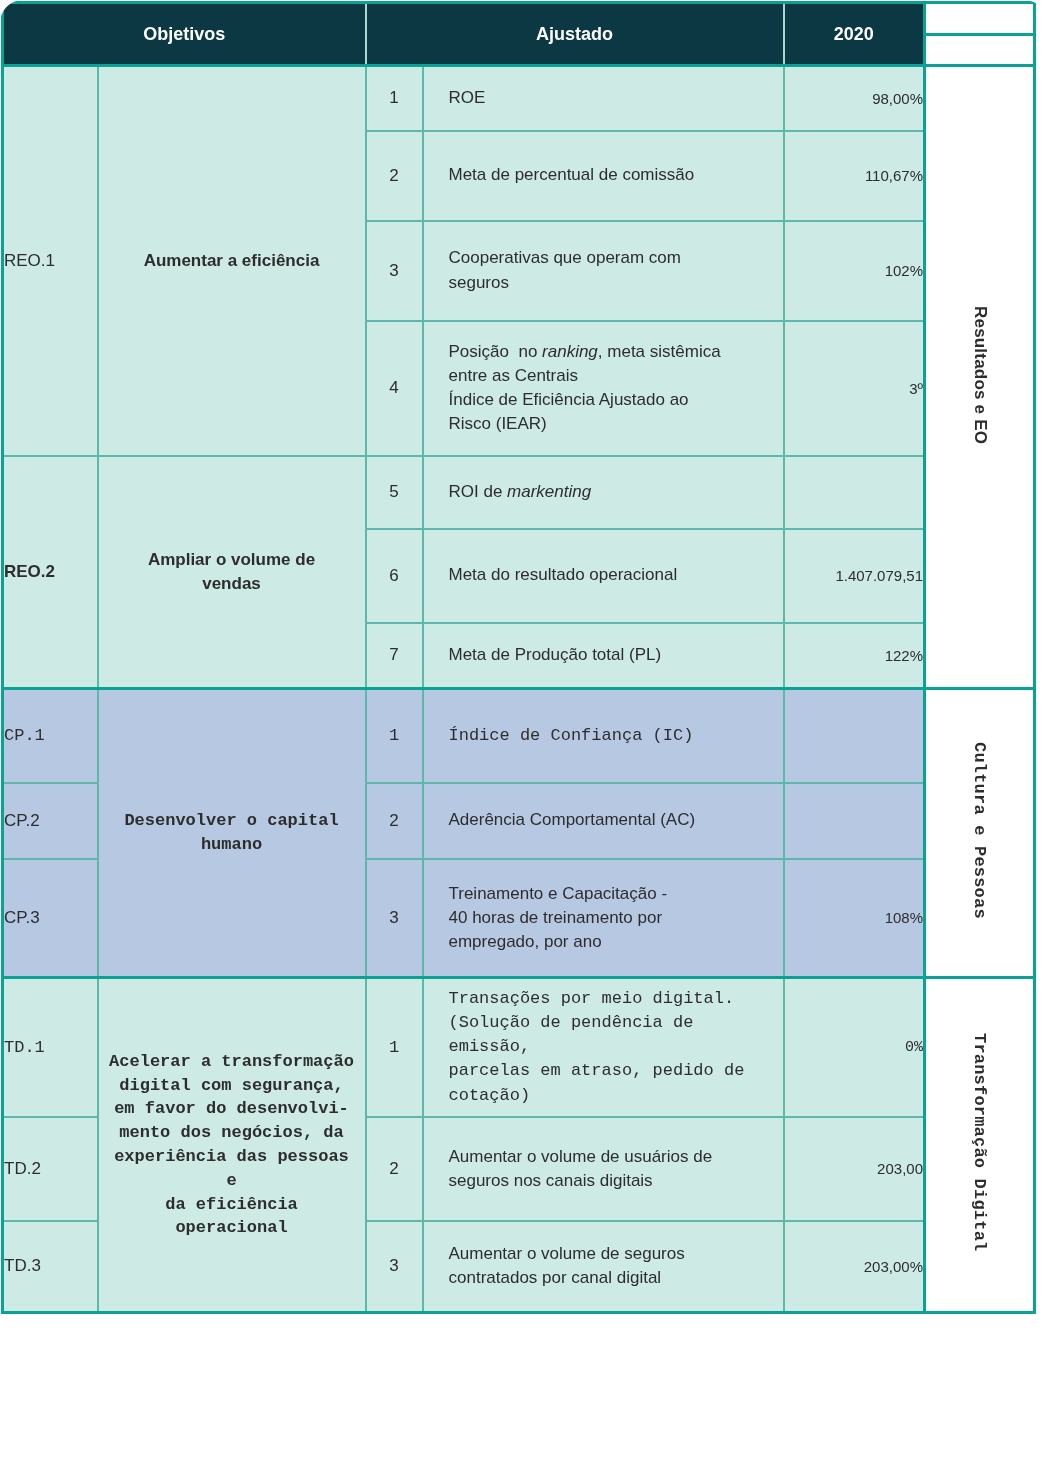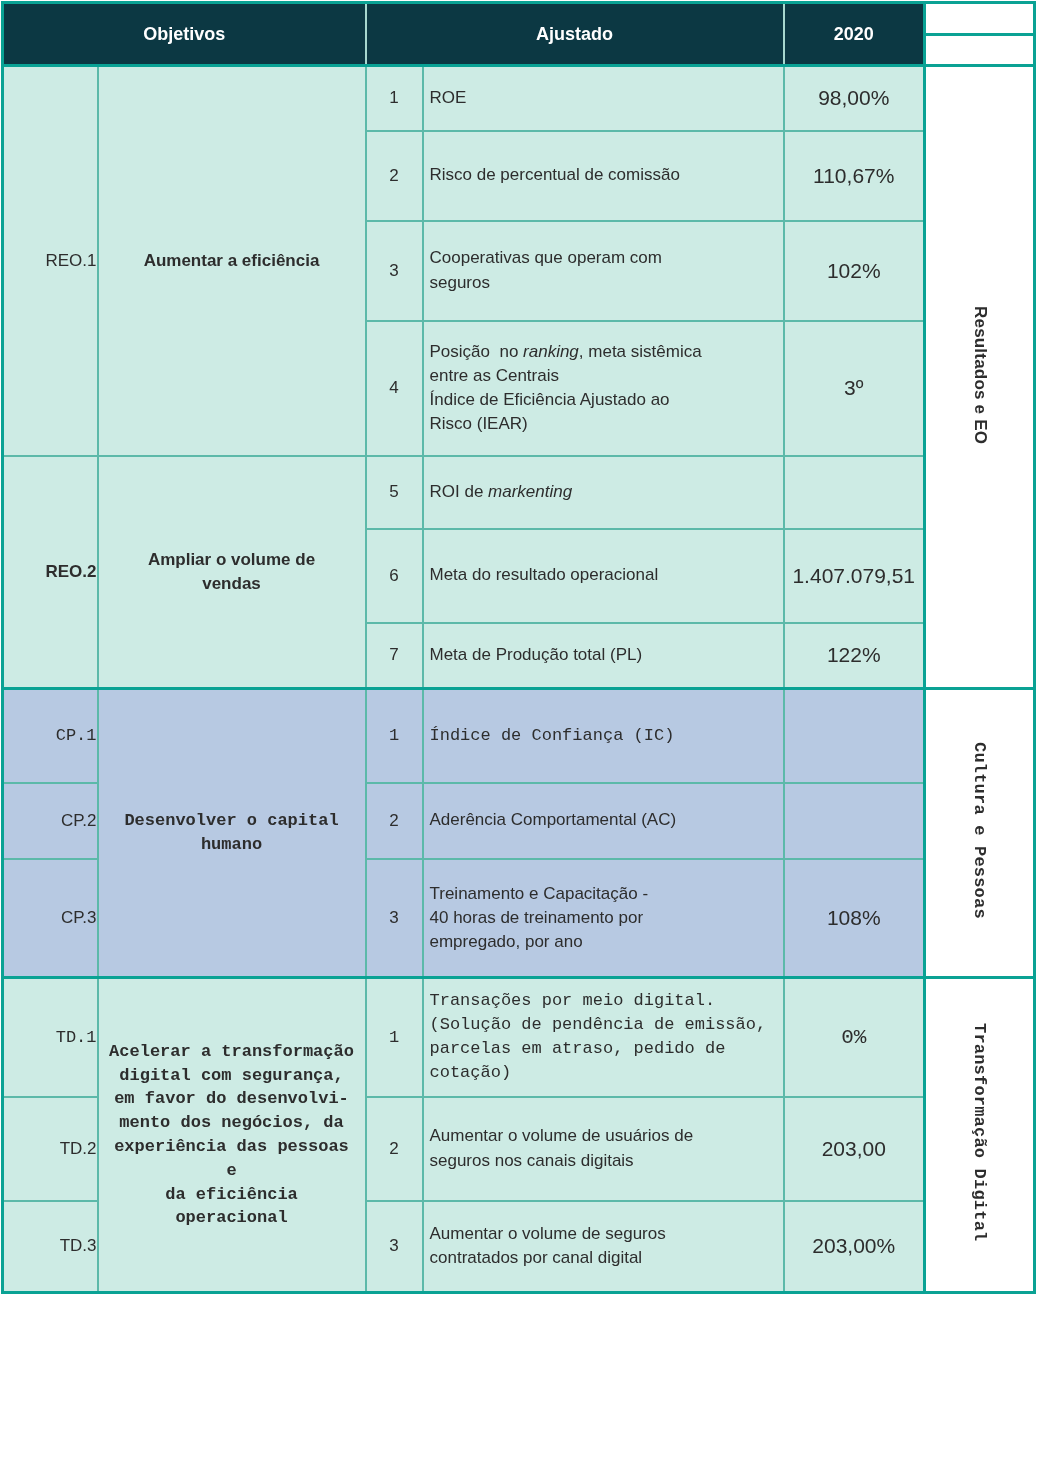--- a/index.html
+++ b/index.html
@@ -9,21 +9,21 @@
     --mint:#cdebe4;         
     --blue:#b7c9e2;         
     --ink:#2d2d2d;          
     --hdr-sep:#a8d8cf;      
   }
   html,body{margin:0;padding:0;}
   body{
     width:1047px;height:1465px;background:#ffffff;
     font-family:"Liberation Sans", sans-serif;color:var(--ink);
   }
-  .page{position:relative;width:1047px;height:1465px;background:#fff;overflow:hidden;}
+  .page{position:relative;width:1047px;height:1465px;background:#fff;overflow:hidden;border-radius:23px;}
   table.kpi{
     border-collapse:collapse;table-layout:fixed;
     position:absolute;top:1px;left:1px;
     border:3px solid var(--frame);
   }
   td{border:2px solid var(--line);padding:0;vertical-align:middle;overflow:hidden;}
   
   td.hdr{
     background:var(--hdr-bg);color:#ffffff;font-weight:bold;font-size:18px;
     text-align:center;border:none;border-bottom:3px solid var(--frame);
@@ -38,26 +38,26 @@
   .side-split{display:flex;flex-direction:column;height:60px;}
   .side-split>div{flex:1;}
   .side-split>div:first-child{border-bottom:3px solid var(--frame);}
   .vlabel{
     writing-mode:vertical-rl;text-orientation:mixed;
     display:inline-block;font-weight:bold;font-size:17px;letter-spacing:.2px;
   }
   
   .mint{background:var(--mint);}
   .blue{background:var(--blue);}
-  td.code{text-align:right;font-size:17px;}
+  td.code{text-align:left;font-size:17px;}
   td.code.bold{font-weight:bold;}
   td.obj{text-align:center;font-weight:bold;font-size:17px;line-height:1.4;white-space:pre-line;padding:4px 8px;}
   td.num{text-align:center;font-size:17px;}
-  td.txt{text-align:left;font-size:17px;line-height:1.42;white-space:pre-line;padding:8px 12px 8px 6px;}
-  td.val{text-align:center;font-size:21px;}
+  td.txt{text-align:left;font-size:17px;line-height:1.42;white-space:pre-line;padding:8px 12px 8px 25px;}
+  td.val{text-align:right;font-size:15px;}
   td.val.bold{font-weight:normal;}
   
   tr.sec>td{border-top:3px solid var(--frame);font-family:Liberation Mono, monospace;}
   em{font-style:italic;}
 </style>
 </head>
 <body>
 
 <div class="page">
   <table class="kpi">
@@ -88,21 +88,21 @@
       <td rowspan="4" class="mint obj">Aumentar a eficiência</td>
       <td class="mint num">1</td>
       <td class="mint txt">ROE</td>
       <td class="mint val">98,00%</td>
       <td rowspan="7" class="side">
         <span class="vlabel">Resultados e EO</span>
       </td>
     </tr>
     <tr style="height:90px">
       <td class="mint num">2</td>
-      <td class="mint txt">Risco de percentual de comissão</td>
+      <td class="mint txt">Meta de percentual de comissão</td>
       <td class="mint val">110,67%</td>
     </tr>
     <tr style="height:100px">
       <td class="mint num">3</td>
       <td class="mint txt">Cooperativas que operam com
 seguros</td>
       <td class="mint val">102%</td>
     </tr>
     <tr style="height:135px">
       <td class="mint num">4</td>

